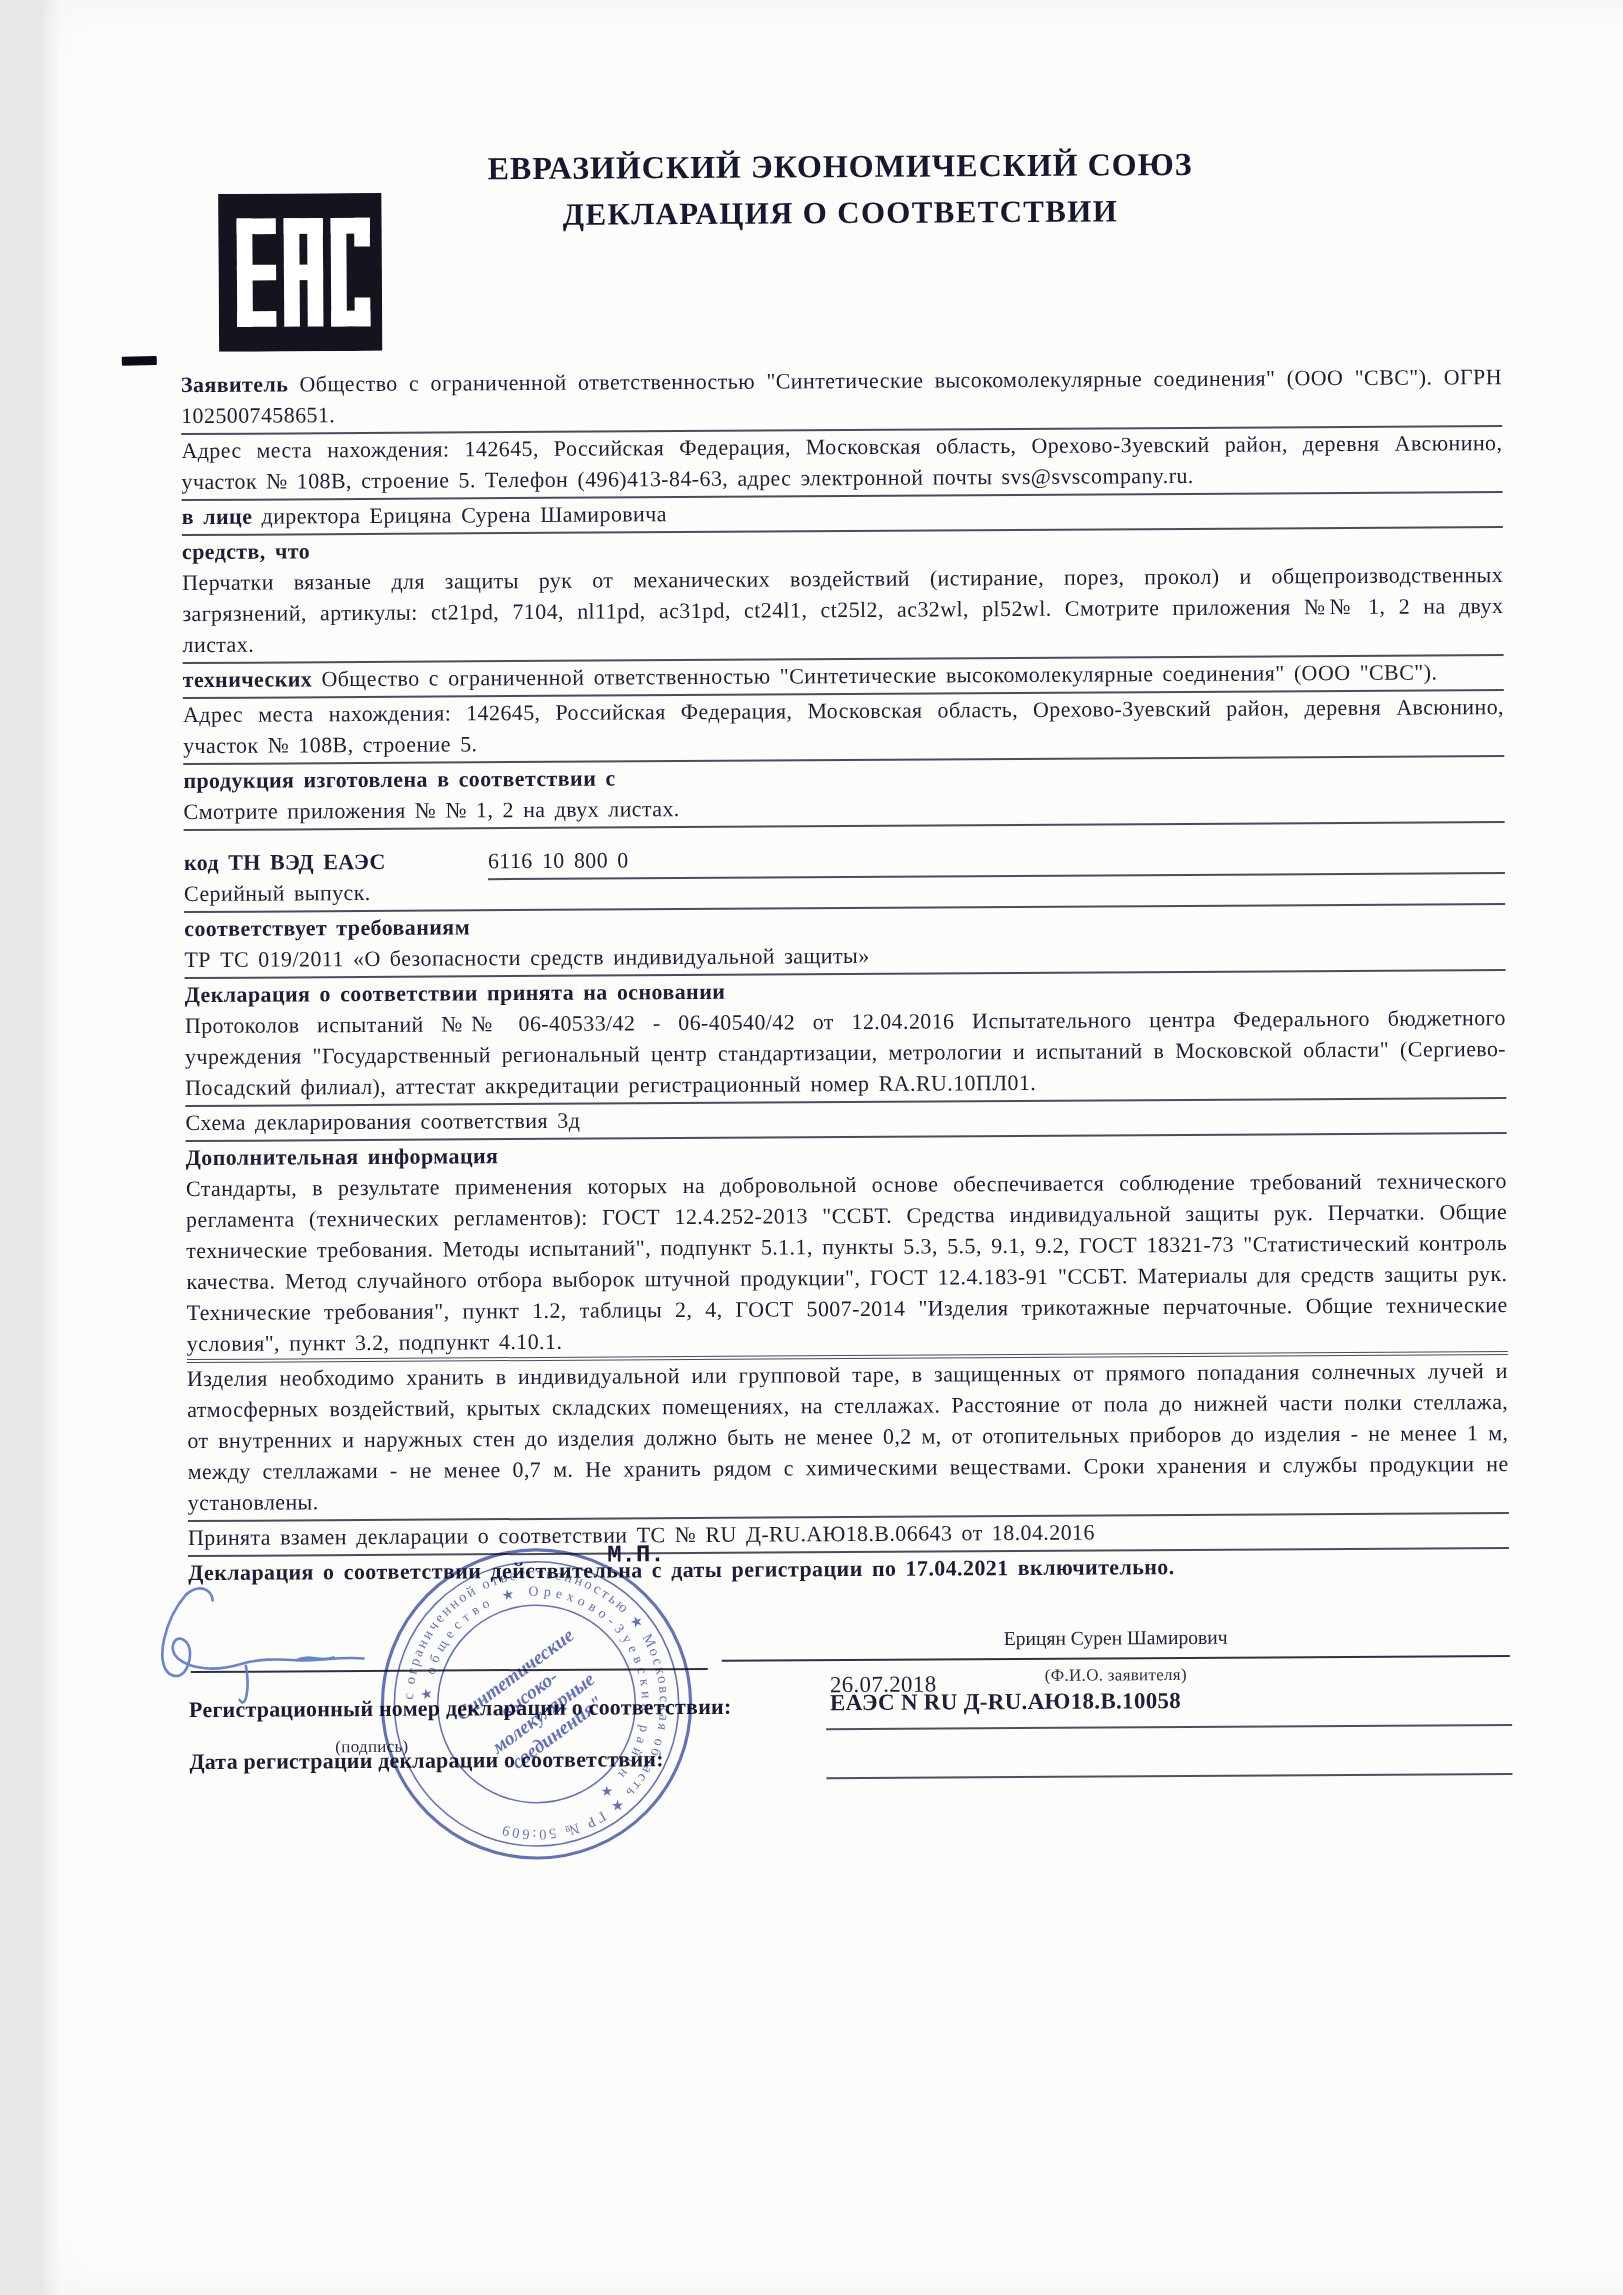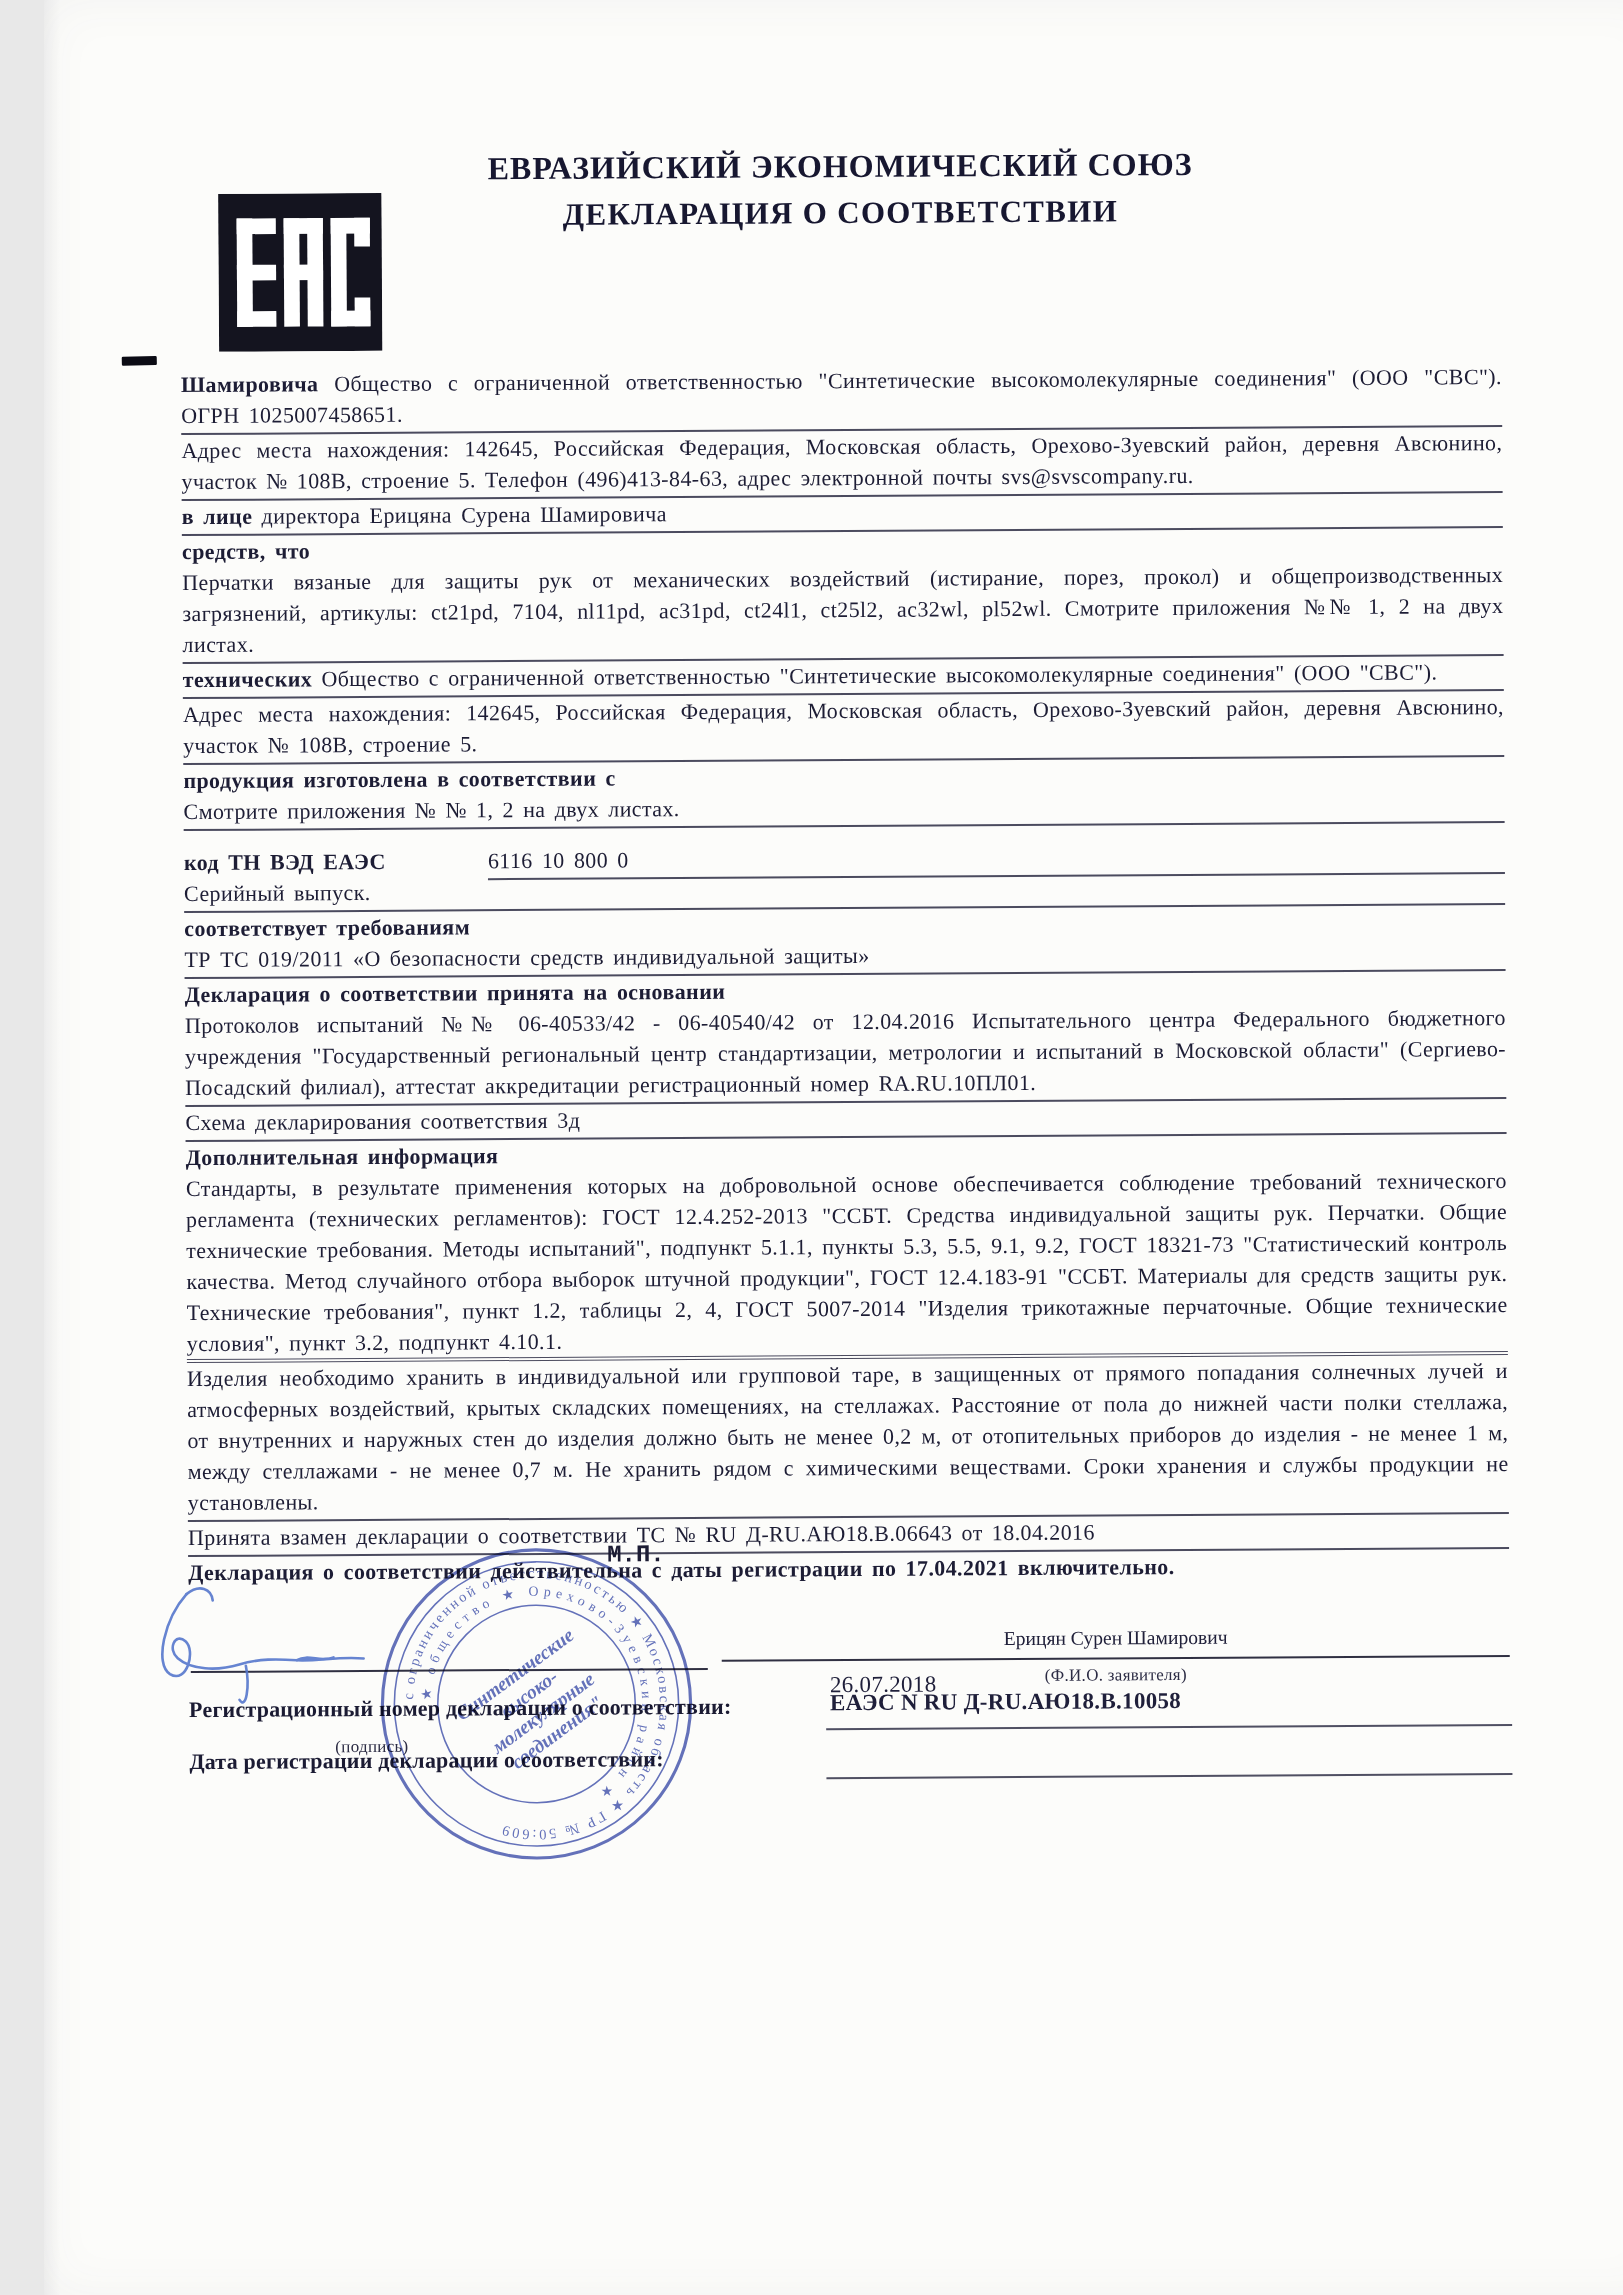--- a/index.html
+++ b/index.html
@@ -74,21 +74,21 @@
     <div class="title">
       <div class="t1">ЕВРАЗИЙСКИЙ ЭКОНОМИЧЕСКИЙ СОЮЗ</div>
       <div class="t2">ДЕКЛАРАЦИЯ О СООТВЕТСТВИИ</div>
     </div>
 
     <div class="artifact-blob"></div>
     <div class="scan-edge-line"></div>
 
     <div class="flow">
 
-      <p class="u"><span class="lbl">Шамировича</span> <span>Общество с ограниченной ответственностью "Синтетические высокомолекулярные соединения" (ООО "СВС"). ОГРН 1025007458651.</span></p>
+      <p class="u"><span class="lbl">Заявитель</span> <span>Общество с ограниченной ответственностью "Синтетические высокомолекулярные соединения" (ООО "СВС"). ОГРН 1025007458651.</span></p>
 
       <p class="u"><span>Адрес места нахождения: 142645, Российская Федерация, Московская область, Орехово-Зуевский район, деревня Авсюнино, участок № 108В, строение 5. Телефон (496)413-84-63, адрес электронной почты svs@svscompany.ru.</span></p>
 
       <p class="u mt14"><span class="lbl">в лице</span> <span>директора Ерицяна Сурена Шамировича</span></p>
 
       <p class="mt24"><span class="lbl">средств, что</span></p>
 
       <p class="u"><span>Перчатки вязаные для защиты рук от механических воздействий (истирание, порез, прокол) и  общепроизводственных загрязнений, артикулы: ct21pd, 7104, nl11pd, ac31pd, ct24l1, ct25l2, ac32wl, pl52wl. Смотрите приложения №№ 1, 2  на двух листах.</span></p>
 
       <p class="u mt14"><span class="lbl">технических</span> <span>Общество с ограниченной ответственностью "Синтетические высокомолекулярные соединения" (ООО "СВС").</span></p>

